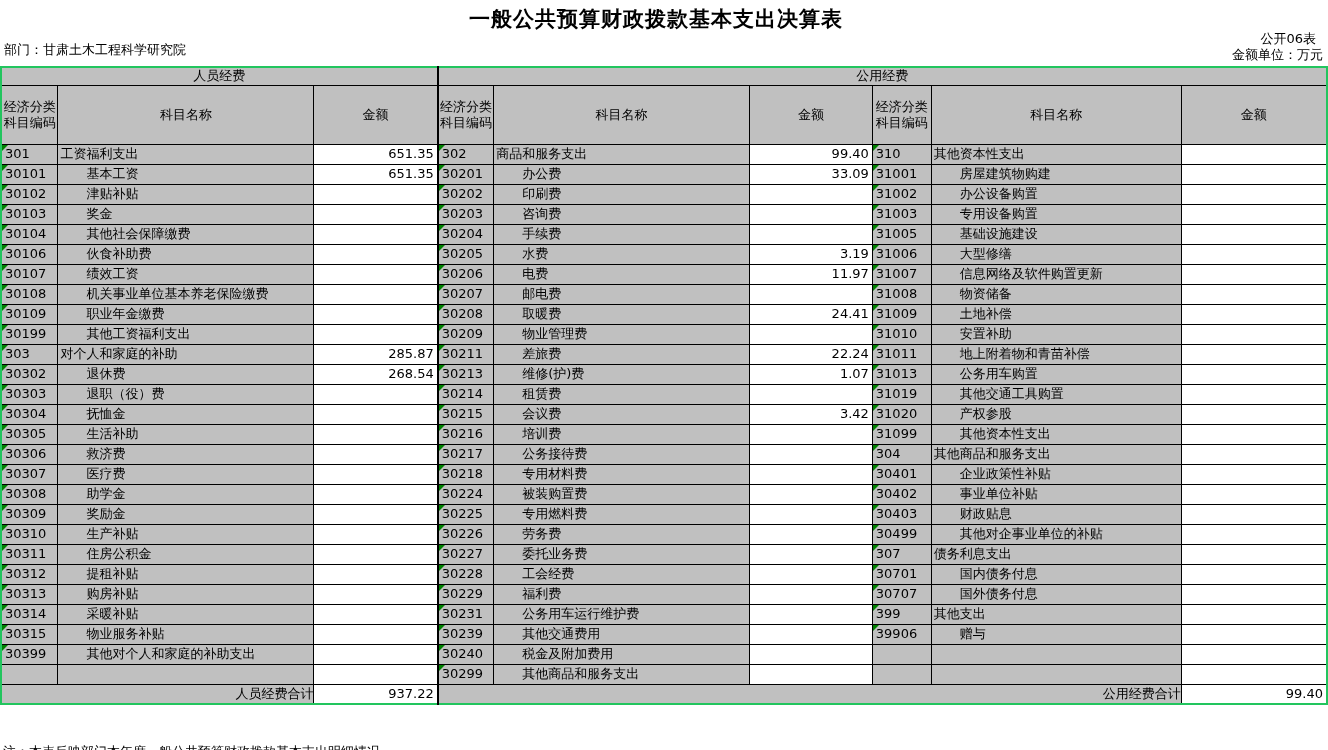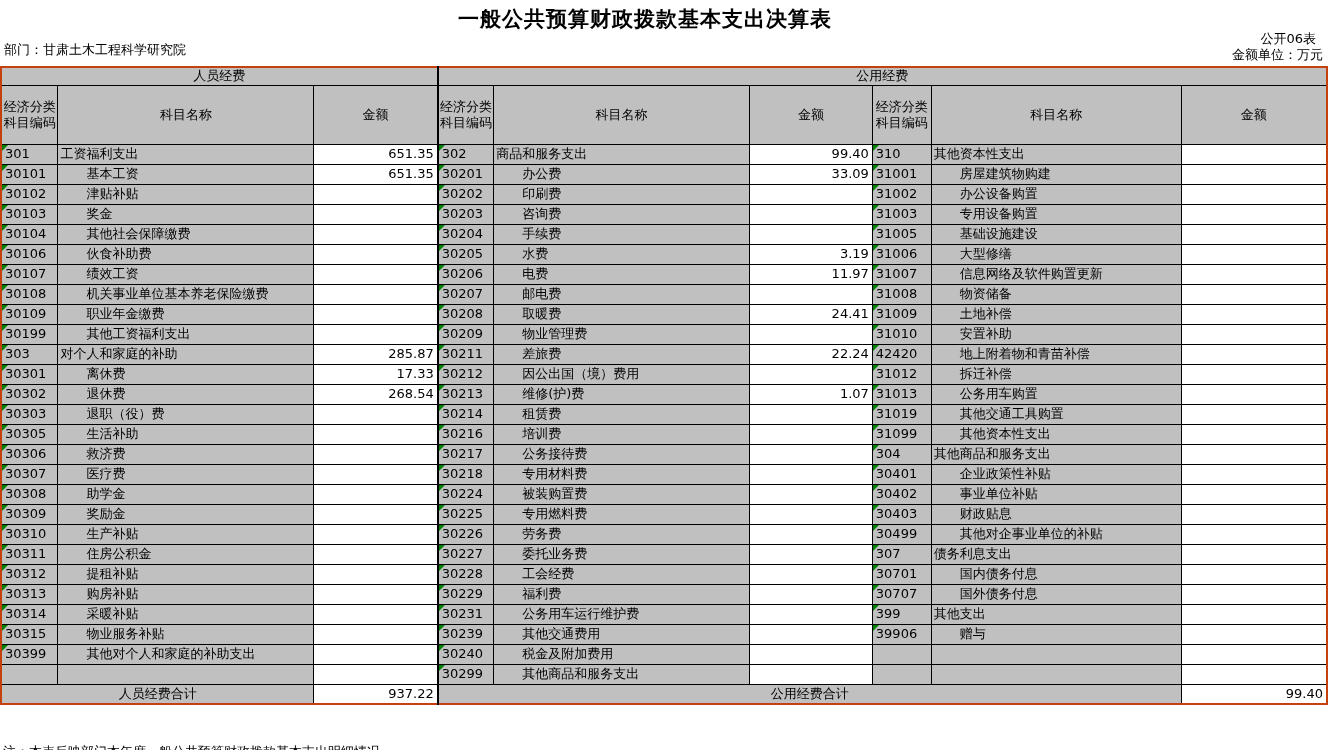--- a/index.html
+++ b/index.html
@@ -6,32 +6,32 @@
   html, body { background: #ffffff; }
   body {
     width: 1328px; height: 750px;
     font-family: "DejaVu Sans", sans-serif;
     color: #000;
     overflow: hidden;
   }
   .sheet { position: relative; width: 1328px; height: 750px; background: #fff; }
 
   .title {
-    position: absolute; top: 5px; left: 5px; width: 1280px;
+    position: absolute; top: 5px; left: 16px; width: 1280px;
     text-align: center; font-size: 21px; font-weight: bold;
     letter-spacing: 1px;
   }
   .code-label { position: absolute; top: 30px; right: 12px; font-size: 13px; }
   .dept      { position: absolute; top: 41px; left: 4px;  font-size: 13px; }
   .unit      { position: absolute; top: 46px; right: 5px; font-size: 13px; margin-left: 10px; }
 
   table.budget {
     position: absolute; top: 66px; left: 0;
     border-collapse: collapse; table-layout: fixed;
-    border: 2px solid #c2410c;
+    border: 2px solid #22c55e;
     font-size: 13px;
   }
   table.budget td {
     border: 1px solid #000;
     overflow: hidden; white-space: nowrap;
     vertical-align: middle;
     line-height: 1.2;
   }
   .gray  { background: #c0c0c0; }
   .white { background: #ffffff; }
@@ -47,21 +47,21 @@
   .name-cell.lvl1 { padding-left: 28px; }
   .amt-cell  { text-align: right; padding-right: 3px; }
 
   .tri {
     position: absolute; top: 0; left: 0; width: 0; height: 0;
     border-top: 6px solid #008000;
     border-right: 6px solid transparent;
   }
 
   .total-row td { height: 20px; border-top: 2px solid #000; }
-  .total-label { text-align: center; font-family: Liberation Serif, serif; }
+  .total-label { text-align: right; font-family: Liberation Serif, serif; }
 
   .note { position: absolute; top: 729px; left: 3px; font-size: 13px; margin-top: 14px; }
 </style>
 </head>
 <body>
 
 <div class="sheet">
   <div class="title">一般公共预算财政拨款基本支出决算表</div>
   <div class="code-label">公开06表</div>
   <div class="dept">部门：甘肃土木工程科学研究院</div>
@@ -210,33 +210,22 @@
           <td class="gray name-cell lvl1">安置补助</td>
           <td class="white amt-cell"></td>
         </tr>
         <tr class="data-row">
           <td class="gray code-cell"><span class="tri"></span><span>303</span></td>
           <td class="gray name-cell">对个人和家庭的补助</td>
           <td class="white amt-cell">285.87</td>
           <td class="gray code-cell sec-l"><span class="tri"></span><span>30211</span></td>
           <td class="gray name-cell lvl1">差旅费</td>
           <td class="white amt-cell">22.24</td>
-          <td class="gray code-cell"><span class="tri"></span><span>42420</span></td>
+          <td class="gray code-cell"><span class="tri"></span><span>31011</span></td>
           <td class="gray name-cell lvl1">地上附着物和青苗补偿</td>
-          <td class="white amt-cell"></td>
-        </tr>
-        <tr class="data-row">
-          <td class="gray code-cell"><span class="tri"></span><span>30301</span></td>
-          <td class="gray name-cell lvl1">离休费</td>
-          <td class="white amt-cell">17.33</td>
-          <td class="gray code-cell sec-l"><span class="tri"></span><span>30212</span></td>
-          <td class="gray name-cell lvl1">因公出国（境）费用</td>
-          <td class="white amt-cell"></td>
-          <td class="gray code-cell"><span class="tri"></span><span>31012</span></td>
-          <td class="gray name-cell lvl1">拆迁补偿</td>
           <td class="white amt-cell"></td>
         </tr>
         <tr class="data-row">
           <td class="gray code-cell"><span class="tri"></span><span>30302</span></td>
           <td class="gray name-cell lvl1">退休费</td>
           <td class="white amt-cell">268.54</td>
           <td class="gray code-cell sec-l"><span class="tri"></span><span>30213</span></td>
           <td class="gray name-cell lvl1">维修(护)费</td>
           <td class="white amt-cell">1.07</td>
           <td class="gray code-cell"><span class="tri"></span><span>31013</span></td>
@@ -245,20 +234,31 @@
         </tr>
         <tr class="data-row">
           <td class="gray code-cell"><span class="tri"></span><span>30303</span></td>
           <td class="gray name-cell lvl1">退职（役）费</td>
           <td class="white amt-cell"></td>
           <td class="gray code-cell sec-l"><span class="tri"></span><span>30214</span></td>
           <td class="gray name-cell lvl1">租赁费</td>
           <td class="white amt-cell"></td>
           <td class="gray code-cell"><span class="tri"></span><span>31019</span></td>
           <td class="gray name-cell lvl1">其他交通工具购置</td>
+          <td class="white amt-cell"></td>
+        </tr>
+        <tr class="data-row">
+          <td class="gray code-cell"><span class="tri"></span><span>30304</span></td>
+          <td class="gray name-cell lvl1">抚恤金</td>
+          <td class="white amt-cell"></td>
+          <td class="gray code-cell sec-l"><span class="tri"></span><span>30215</span></td>
+          <td class="gray name-cell lvl1">会议费</td>
+          <td class="white amt-cell">3.42</td>
+          <td class="gray code-cell"><span class="tri"></span><span>31020</span></td>
+          <td class="gray name-cell lvl1">产权参股</td>
           <td class="white amt-cell"></td>
         </tr>
         <tr class="data-row">
           <td class="gray code-cell"><span class="tri"></span><span>30305</span></td>
           <td class="gray name-cell lvl1">生活补助</td>
           <td class="white amt-cell"></td>
           <td class="gray code-cell sec-l"><span class="tri"></span><span>30216</span></td>
           <td class="gray name-cell lvl1">培训费</td>
           <td class="white amt-cell"></td>
           <td class="gray code-cell"><span class="tri"></span><span>31099</span></td>

